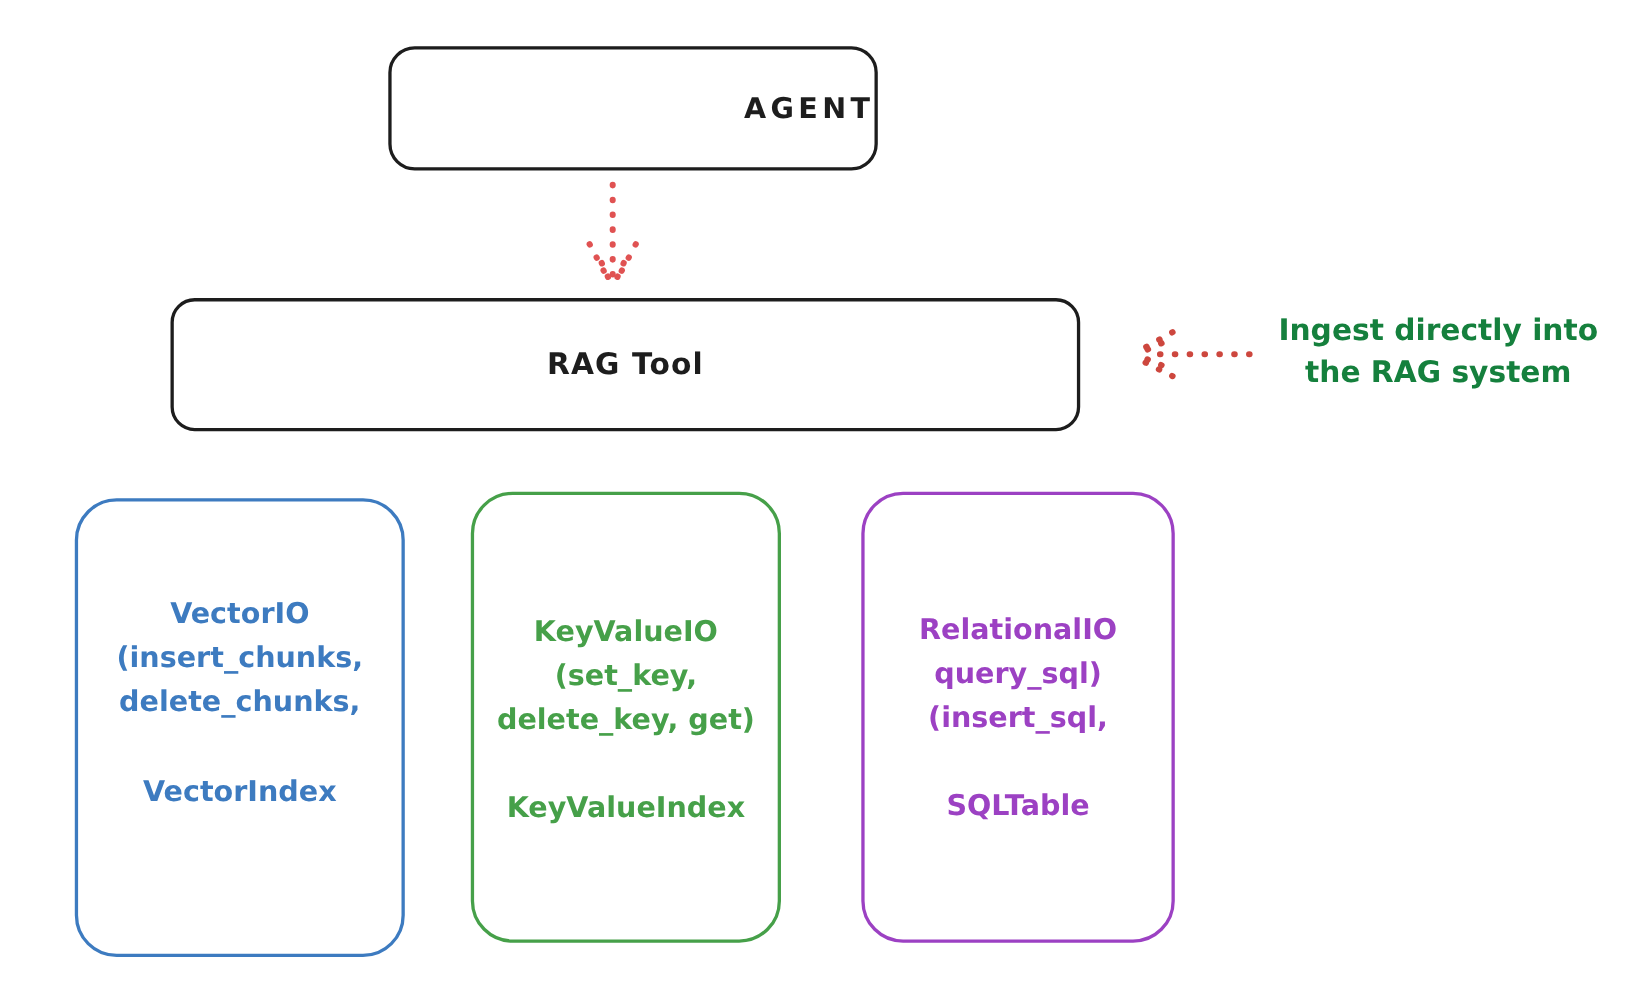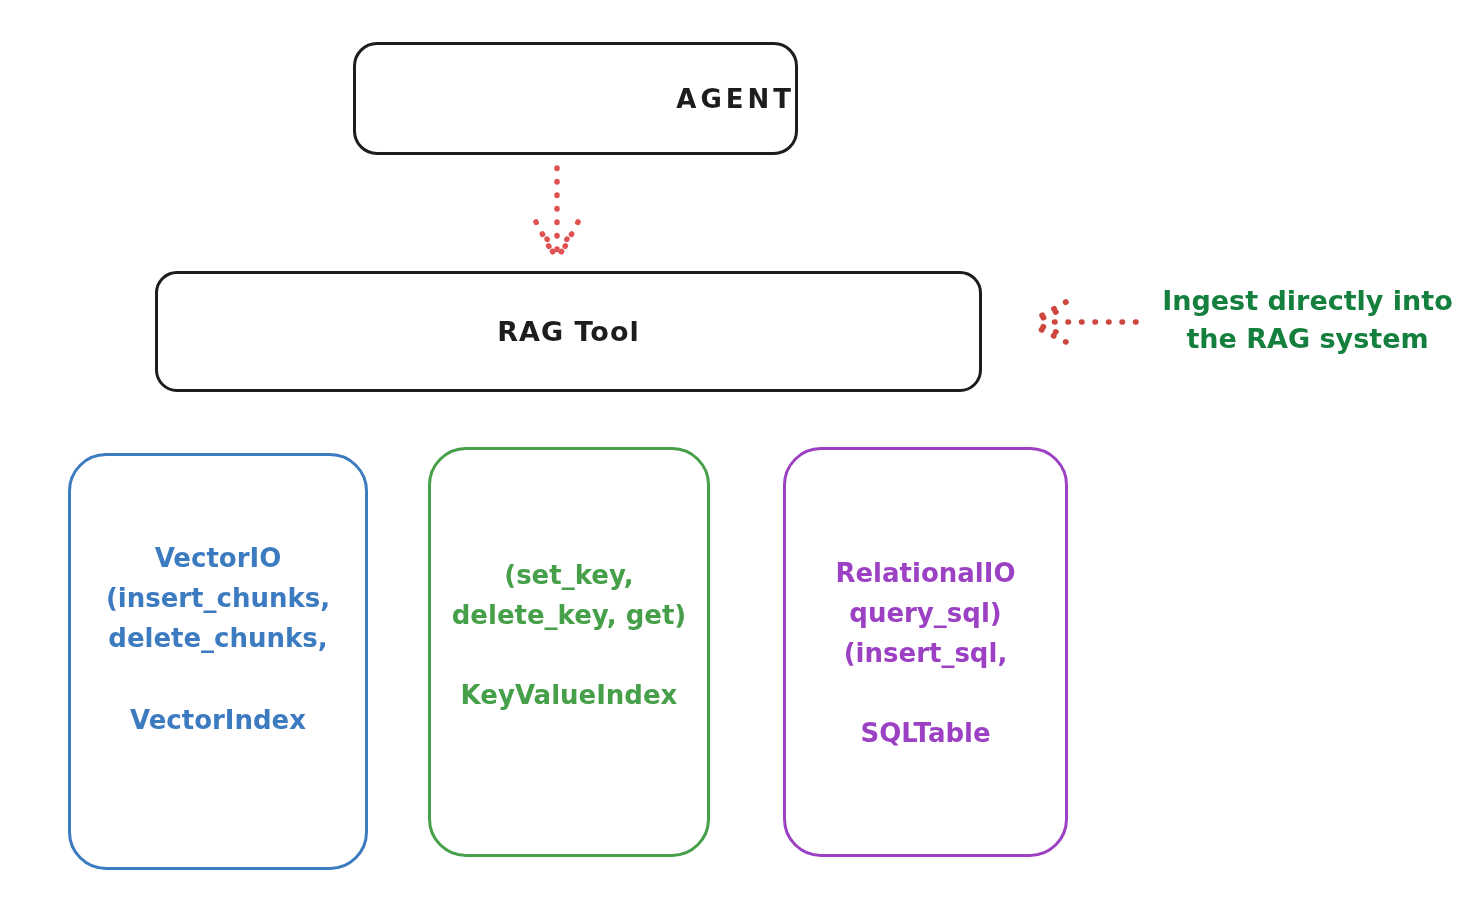--- a/index.html
+++ b/index.html
@@ -157,20 +157,21 @@
     <div class="io-lines">
       <div>VectorIO</div>
       <div>(insert_chunks,</div>
       <div>delete_chunks,</div>
     </div>
     <div class="io-index">VectorIndex</div>
   </div>
 
   <div class="io-box io-green">
     <div class="io-lines">
+      <div>KeyValueIO</div>
       <div>(set_key,</div>
       <div>delete_key, get)</div>
     </div>
     <div class="io-index">KeyValueIndex</div>
   </div>
 
   <div class="io-box io-purple">
     <div class="io-lines">
       <div>RelationalIO</div>
       <div>query_sql)</div>

